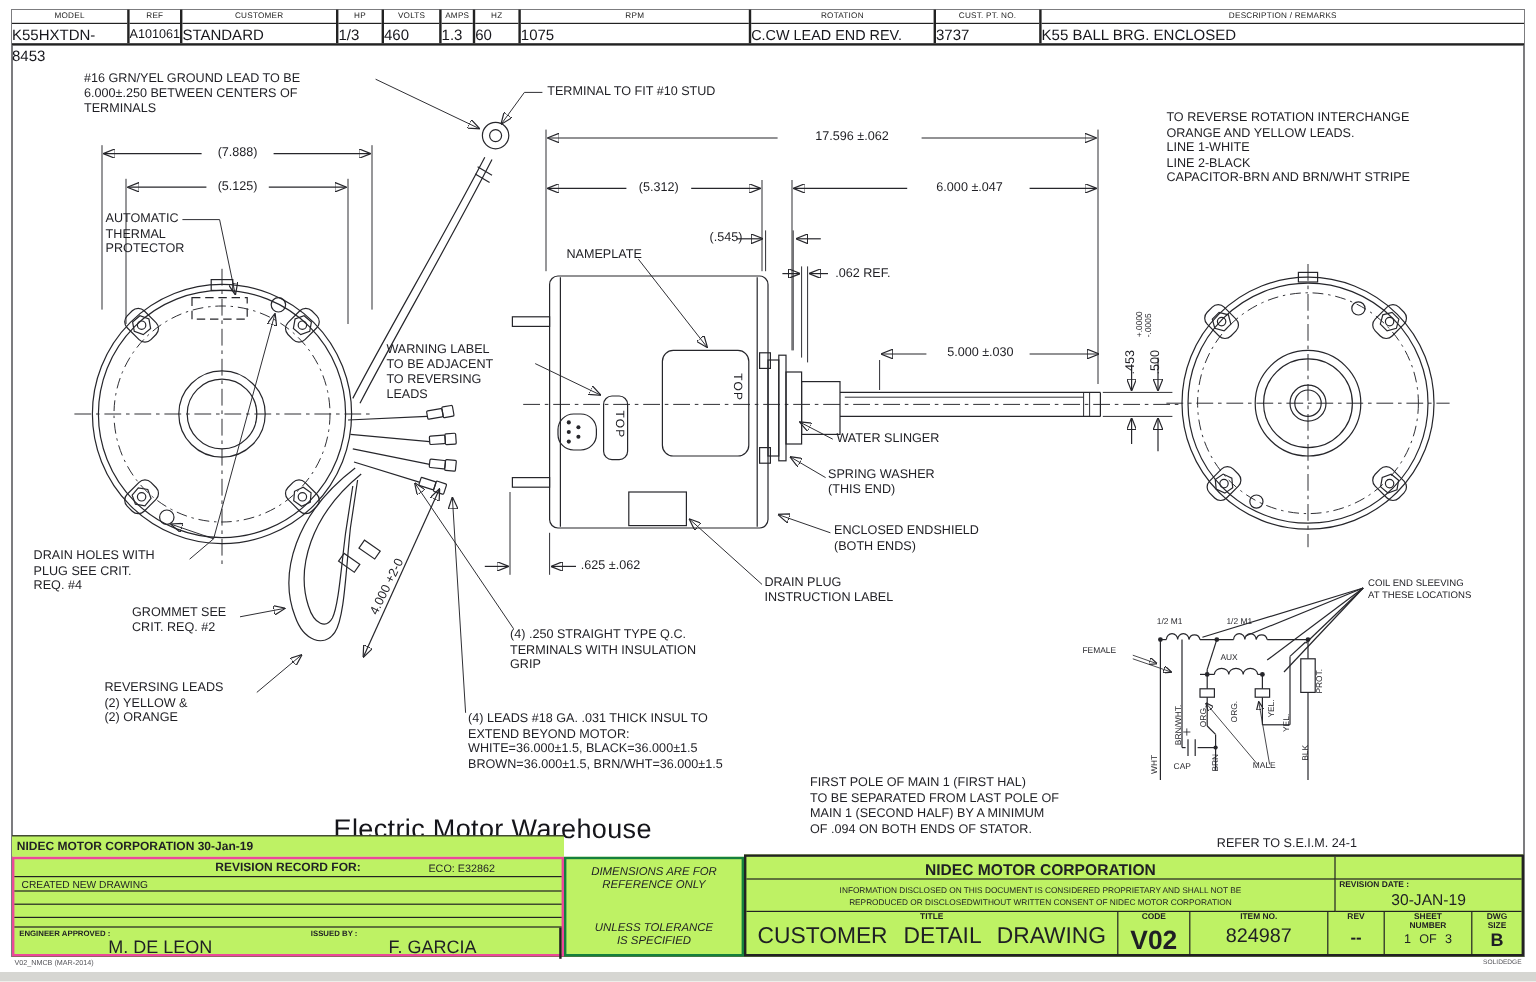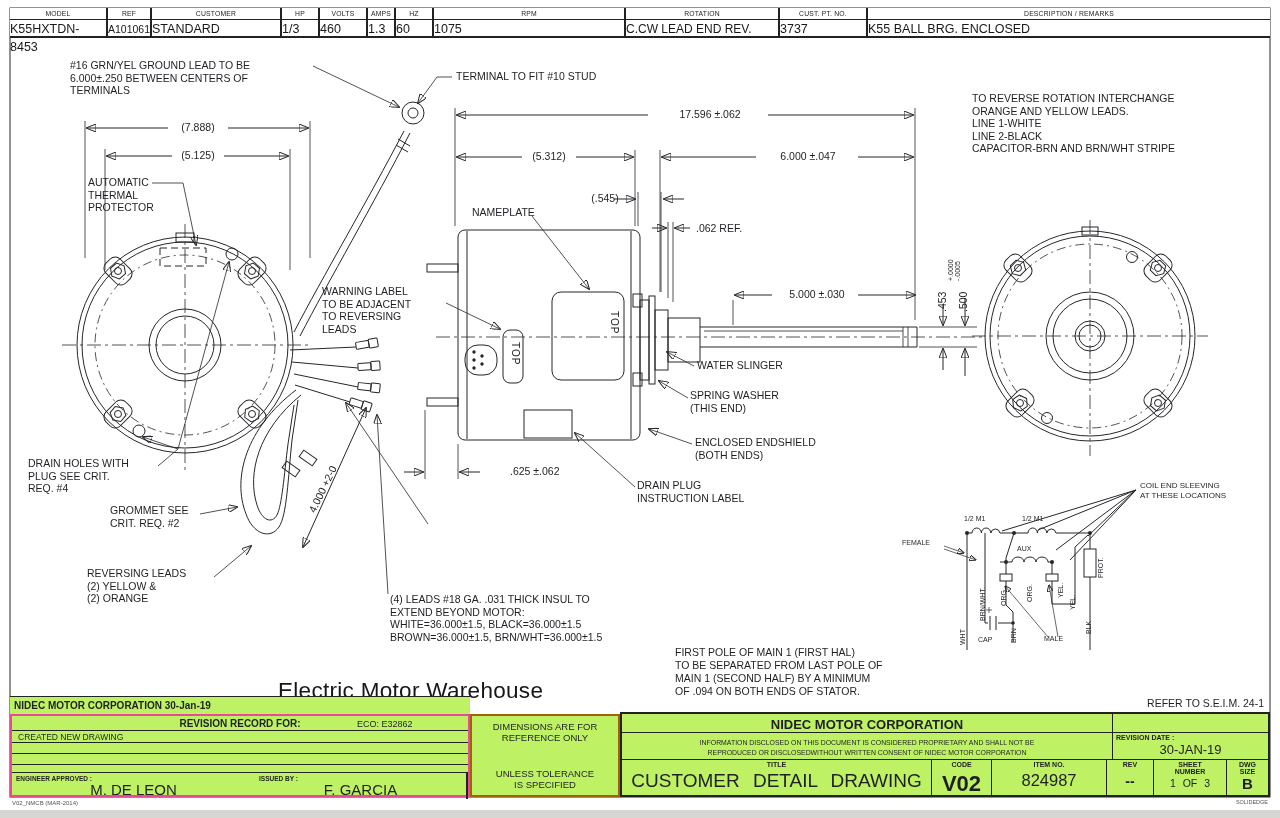--- a/index.html
+++ b/index.html
@@ -21,21 +21,21 @@
   .htable{position:absolute;left:10px;top:8px;width:1260px;height:30px;display:flex;border-bottom:2px solid #222;box-sizing:border-box;background:#fff;}
   .hcell{box-sizing:border-box;border-right:2px solid #222;display:flex;flex-direction:column;}
   .hcell:last-child{border-right:none;}
   .hlab{height:11px;border-bottom:1px solid #222;font-size:6.8px;text-align:center;line-height:11px;letter-spacing:.2px;color:#222;}
   .hval{flex:1;font-size:12.5px;line-height:18px;color:#17171c;}
   
   .blk{position:absolute;box-sizing:border-box;background:#bef264;}
   .corp-row{left:10px;top:696px;width:460px;height:18px;border-top:1.5px solid #222;}
   .rev-table{left:10px;top:714px;width:460px;height:83px;border:2px solid #ec4899;}
   .rev-row{position:relative;box-sizing:border-box;border-bottom:1px solid #222;width:100%;}
-  .mid-box{left:470px;top:714px;width:150px;height:83px;border:2px solid #a16207;}
+  .mid-box{left:470px;top:714px;width:150px;height:83px;border:2px solid #15803d;font-style:italic;}
   .tblock{left:620px;top:712px;width:650px;height:85px;border:2px solid #222;}
   .cell{position:absolute;box-sizing:border-box;}
   .clab{font-size:7px;text-align:center;color:#222;line-height:1.05;}
   .tiny{position:absolute;font-size:6px;color:#55555a;}
 </style>
 </head>
 <body>
 
 <div class="sheet">
 
@@ -374,47 +374,50 @@
   <div class="lbl" style="left:637px;top:479px">DRAIN PLUG
 INSTRUCTION LABEL</div>
   <div class="lbl" style="left:28px;top:457px">DRAIN HOLES WITH
 PLUG SEE CRIT.
 REQ. #4</div>
   <div class="lbl" style="left:110px;top:504px">GROMMET SEE
 CRIT. REQ. #2</div>
   <div class="lbl" style="left:87px;top:567px">REVERSING LEADS
 (2) YELLOW &amp;
 (2) ORANGE</div>
+  <div class="lbl" style="left:425px;top:523px">(4) .250 STRAIGHT TYPE Q.C.
+TERMINALS WITH INSULATION
+GRIP</div>
   <div class="lbl" style="left:390px;top:593px">(4) LEADS #18 GA. .031 THICK INSUL TO
 EXTEND BEYOND MOTOR:
 WHITE=36.000±1.5, BLACK=36.000±1.5
 BROWN=36.000±1.5, BRN/WHT=36.000±1.5</div>
   <div class="lbl" style="left:675px;top:646px;line-height:1.25">FIRST POLE OF MAIN 1 (FIRST HAL)
 TO BE SEPARATED FROM LAST POLE OF
 MAIN 1 (SECOND HALF) BY A MINIMUM
 OF .094 ON BOTH ENDS OF STATOR.</div>
-  <div class="lbl" style="left:1014px;top:697px;width:250px;text-align:right">REFER TO S.E.I.M. 24-1</div>
+  <div class="lbl" style="left:1014px;top:697px;width:250px;text-align:left">REFER TO S.E.I.M. 24-1</div>
   <div class="lbl s8" style="left:1140px;top:481px">COIL END SLEEVING
 AT THESE LOCATIONS</div>
   <div class="lbl rot90" style="left:620px;top:311px">TOP</div>
   <div class="lbl rot90" style="left:521px;top:342px">TOP</div>
 
   <div class="lbl c" style="left:167px;top:121px;width:62px">(7.888)</div>
   <div class="lbl c" style="left:167px;top:149px;width:62px">(5.125)</div>
   <div class="lbl c" style="left:650px;top:108px;width:120px">17.596 ±.062</div>
   <div class="lbl c" style="left:520px;top:150px;width:58px">(5.312)</div>
   <div class="lbl c" style="left:757px;top:150px;width:102px">6.000 ±.047</div>
   <div class="lbl c" style="left:580px;top:192px;width:50px">(.545)</div>
   <div class="lbl" style="left:696px;top:222px">.062 REF.</div>
   <div class="lbl c" style="left:774px;top:288px;width:86px">5.000 ±.030</div>
   <div class="lbl rot" style="left:936px;top:312px">.453</div>
   <div class="lbl rot" style="left:957px;top:312px">.500</div>
   <div class="lbl rot s7" style="left:947px;top:281px;line-height:1.05">+.0000
 -.0005</div>
-  <div class="lbl" style="left:510px;top:465px">.625 ±.062</div>
+  <div class="lbl" style="left:484px;top:465px">.625 ±.062</div>
   <div class="lbl" style="left:306px;top:509px;transform:rotate(-64deg);transform-origin:0 0;white-space:pre">4.000 +2-0</div>
 
   <div class="lbl s7" style="left:964px;top:515px">1/2 M1</div>
   <div class="lbl s7" style="left:1022px;top:515px">1/2 M1</div>
   <div class="lbl s7" style="left:902px;top:539px">FEMALE</div>
   <div class="lbl s7" style="left:1017px;top:545px">AUX</div>
   <div class="lbl s7 rot" style="left:1097px;top:578px">PROT.</div>
   <div class="lbl s7 rot" style="left:959px;top:645px">WHT</div>
   <div class="lbl s7 rot" style="left:979px;top:621px">BRN/WHT.</div>
   <div class="lbl s7 rot" style="left:1000px;top:606px">ORG.</div>

